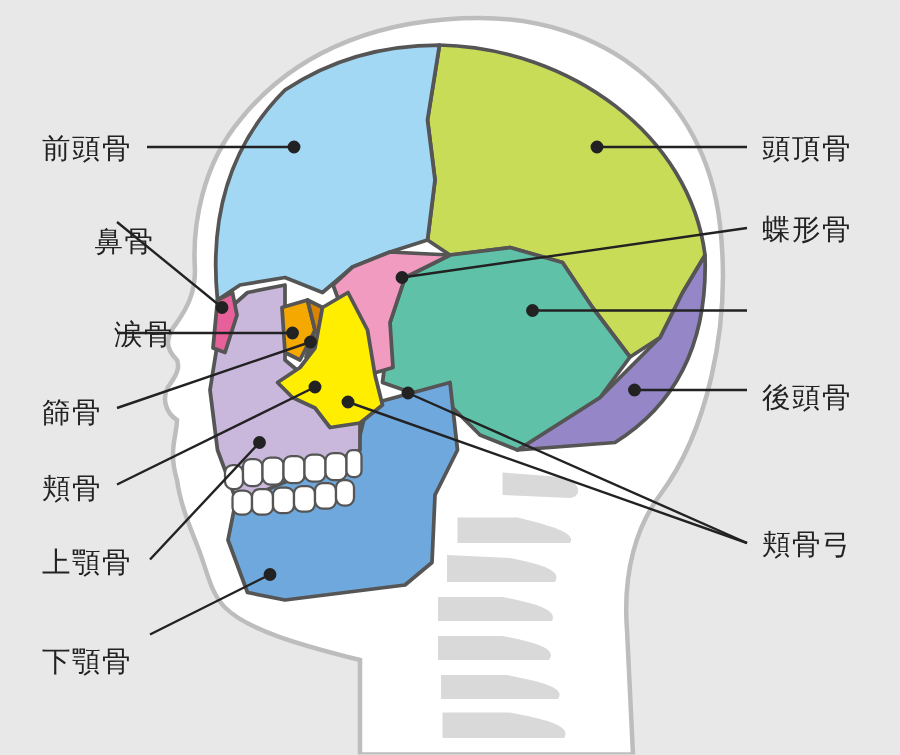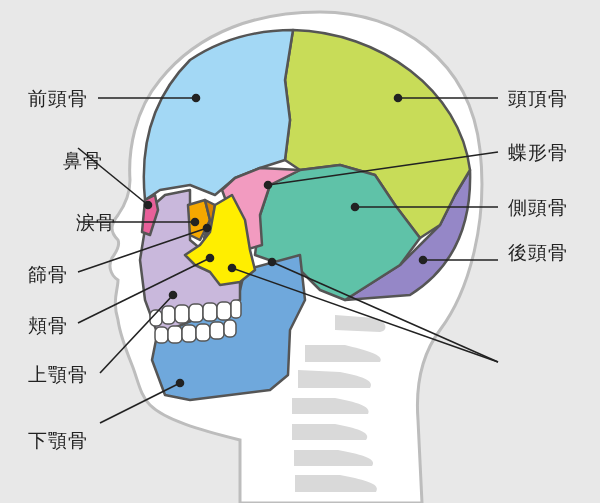--- a/index.html
+++ b/index.html
@@ -104,15 +104,15 @@
   <div class="label" style="left:28px;top:86px;">前頭骨</div>
   <div class="label" style="left:28px;top:148px;margin-left:35px;">鼻骨</div>
   <div class="label" style="left:28px;top:210px;margin-left:48px;">涙骨</div>
   <div class="label" style="left:28px;top:262px;">篩骨</div>
   <div class="label" style="left:28px;top:313px;">頬骨</div>
   <div class="label" style="left:28px;top:362px;">上顎骨</div>
   <div class="label" style="left:28px;top:428px;">下顎骨</div>
 
   <div class="label" style="left:508px;top:140px;">蝶形骨</div>
   <div class="label" style="left:508px;top:86px;">頭頂骨</div>
-  <div class="label" style="left:508px;top:195px;">側頭骨</div>
-  <div class="label" style="left:508px;top:240px;text-align:right;">後頭骨</div>
+  <div class="label" style="left:508px;top:252px;text-align:right;">後頭骨</div>
+  <div class="label" style="left:508px;top:350px;">頬骨弓</div>
 </div>
 
 </body></html>

